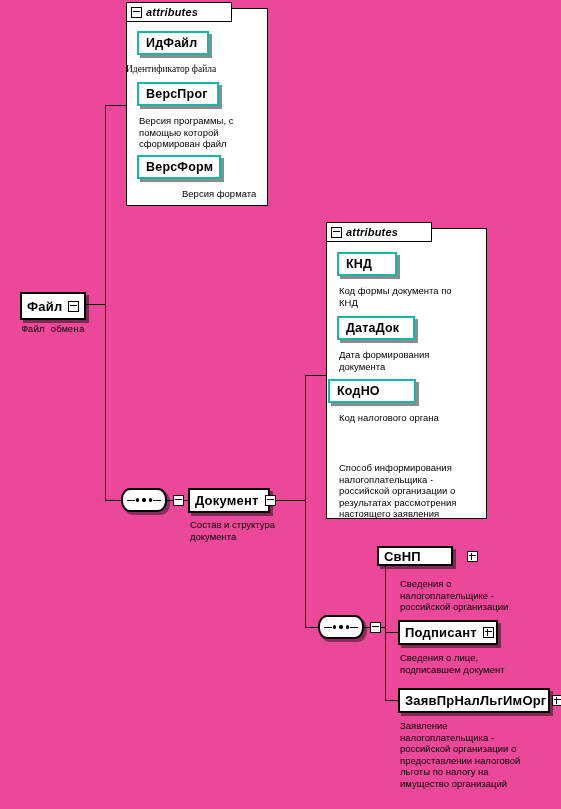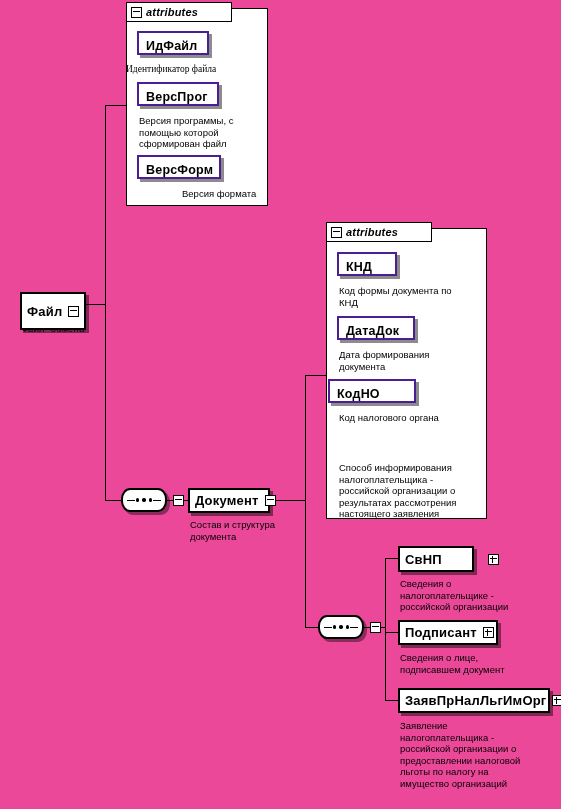--- a/index.html
+++ b/index.html
@@ -110,25 +110,25 @@
     font-weight: bold;
     font-size: 13px;
     white-space: nowrap;
     letter-spacing: 0.2px;
   }
   .node .exp { margin-left: 6px; }
 
   
   .attr-node {
     position: absolute;
-    border: 2px solid #4c1d95;
-    background: #ffffff;
-    box-sizing: border-box;
-    display: flex;
-    align-items: flex-end;
+    border: 2px solid #14b8a6;
+    background: #ffffff;
+    box-sizing: border-box;
+    display: flex;
+    align-items: center;
     padding: 0 7px;
     box-shadow: 3px 3px 0 rgba(0,0,0,0.45);
     z-index: 4;
   }
   .attr-node .node-label { font-size: 12.5px; }
 
   
   .desc {
     position: absolute;
     font-size: 9.5px;
@@ -268,21 +268,21 @@
   <div class="line-h" style="left:372px; top:627px; width:14px;"></div>
 
   <div class="line-v" style="left:385px; top:558px; height:142px;"></div>
 
   <div class="line-h" style="left:385px; top:558px; width:14px;"></div>
 
   <div class="line-h" style="left:385px; top:632px; width:14px;"></div>
 
   <div class="line-h" style="left:385px; top:700px; width:14px;"></div>
 
-  <div class="node" style="left:20px; top:292px; width:66px; height:38px;">
+  <div class="node" style="left:20px; top:292px; width:66px; height:28px;">
     <span class="node-label">Файл</span>
     <span class="exp"></span>
   </div>
   <div class="desc" style="left:22px; top:324px; width:110px;font-family:Liberation Mono, monospace;">Файл обмена</div>
 
   <div class="seq-wrap" style="left:121px; top:488px;">
     <div class="seq-shape">
       <span class="rule"></span>
       <span class="seq-dots">
         <i></i>
@@ -307,21 +307,21 @@
       <span class="seq-dots">
         <i></i>
           <i></i>
           <i></i>
       </span>
     </div>
     <span class="seq-stub"></span>
     <span class="exp"></span>
   </div>
 
-  <div class="node" style="left:398px; top:546px; width:76px; height:26px;gap:40px;">
+  <div class="node" style="left:377px; top:546px; width:76px; height:20px;gap:40px;">
     <span class="node-label">СвНП</span>
     <span class="exp plus"></span>
   </div>
   <div class="desc" style="left:400px; top:578px; width:156px;">Сведения о
 налогоплательщике -
 российской  организации</div>
 
   <div class="node" style="left:398px; top:620px; width:100px; height:25px;">
     <span class="node-label">Подписант</span>
     <span class="exp plus"></span>

